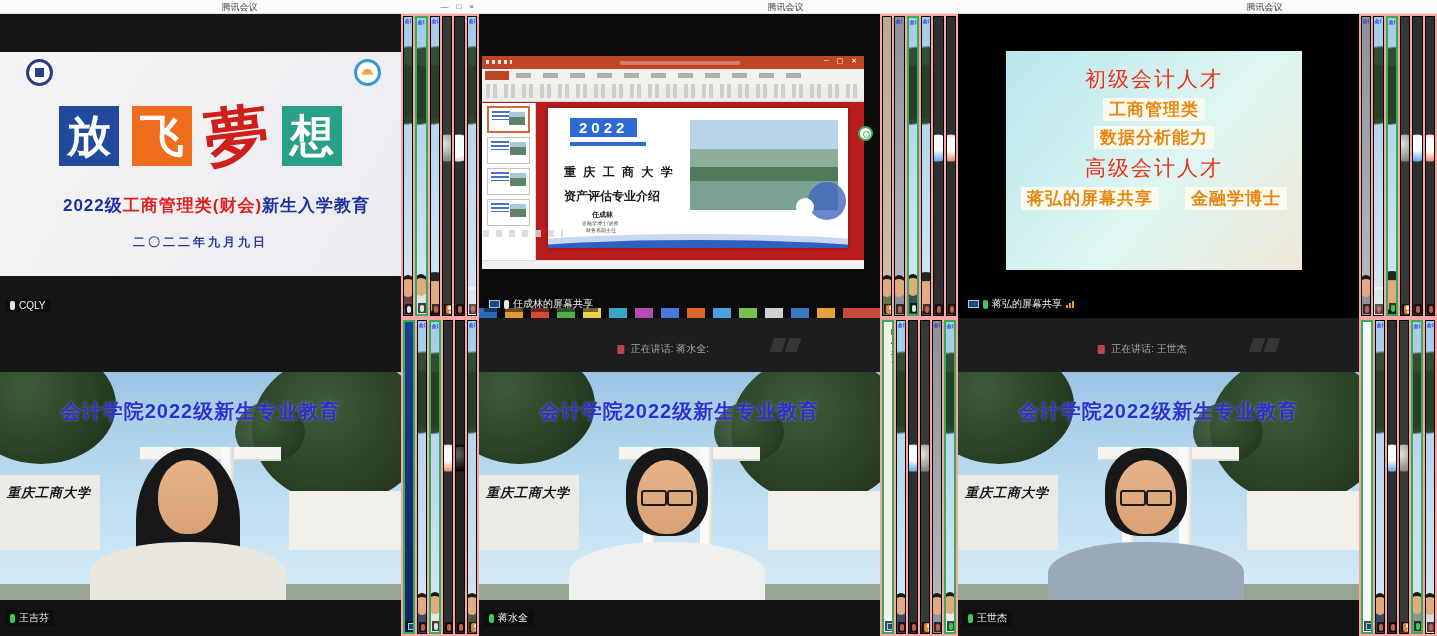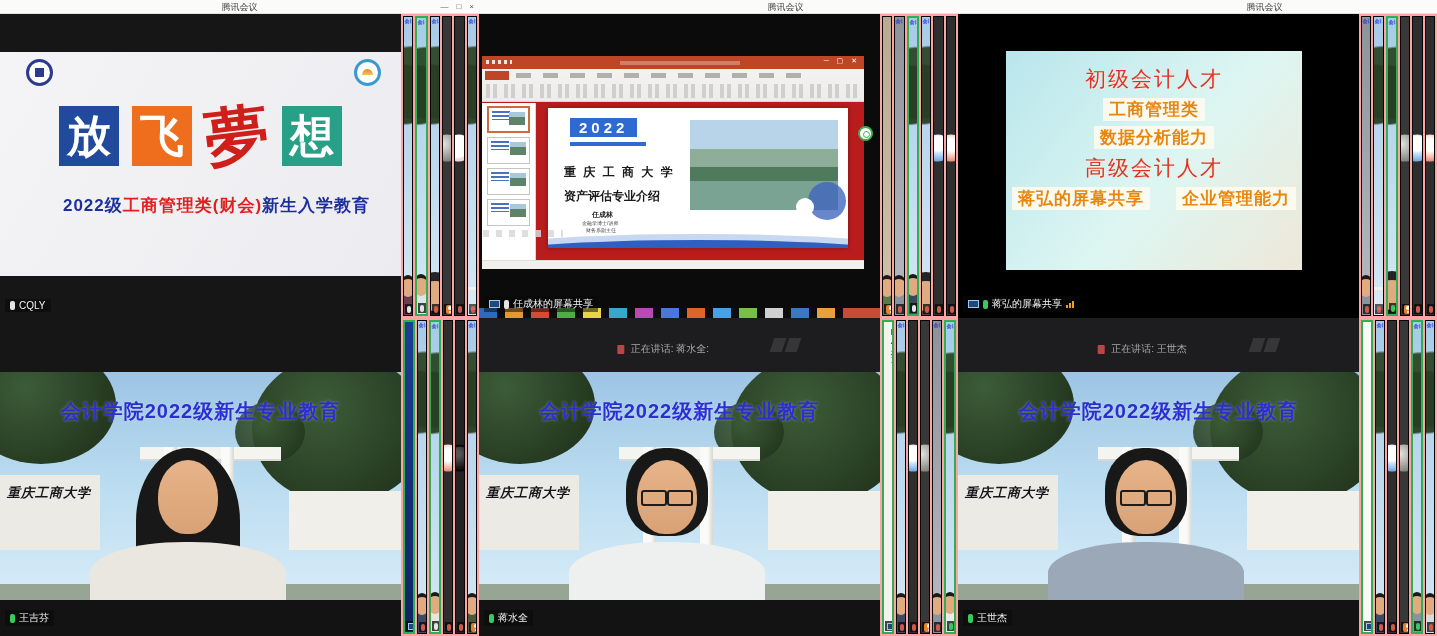--- a/index.html
+++ b/index.html
@@ -210,20 +210,21 @@
         <div class="s1-slide">
           <span class="logo logo-l"></span>
           <span class="logo logo-r"></span>
           <div class="s1-chars" id="p1-chars">
               <span class="tile box-blue">放</span>
               <span class="tile box-orange">飞</span>
               <span class="tile calli">夢</span>
               <span class="tile box-teal">想</span>
             </div>
           <div class="s1-sub" id="p1-sub"><span class="c-blue">2022级</span><span class="c-red">工商管理类(财会)</span><span class="c-blue">新生入学教育</span></div>
+          <div class="s1-date">二〇二二年九月九日</div>
         </div>
         <div class="stage-label">
           <span class="t-mic mic-white"></span>
           <span>CQLY</span>
         </div>
       </div>
       <div class="sidebar">
   <div class="thumb v-person" style="--shirt: #6a4050;">
     <div class="t-banner">会计学院2022级新生专业教育</div>
     <span class="t-person"></span>
@@ -430,21 +431,21 @@
     </div>
     <div class="pbody">
       <div class="stage">
         <div class="s3-slide" id="p3-slide">
             <div class="r-title">初级会计人才</div>
             <div class="r-skill">工商管理类</div>
             <div class="r-skill">数据分析能力</div>
             <div class="r-title">高级会计人才</div>
             <div class="r-skills">
               <span class="r-skill">蒋弘的屏幕共享</span>
-              <span class="r-skill">企业管理能力</span>
+              <span class="r-skill">金融学博士</span>
             </div>
           </div>
         <div class="stage-label">
           <span class="t-share-icon"></span>
           <span class="t-mic mic-green"></span>
           <span>蒋弘的屏幕共享</span>
           <span class="t-signal">
               <i></i>
               <i></i>
               <i></i>

